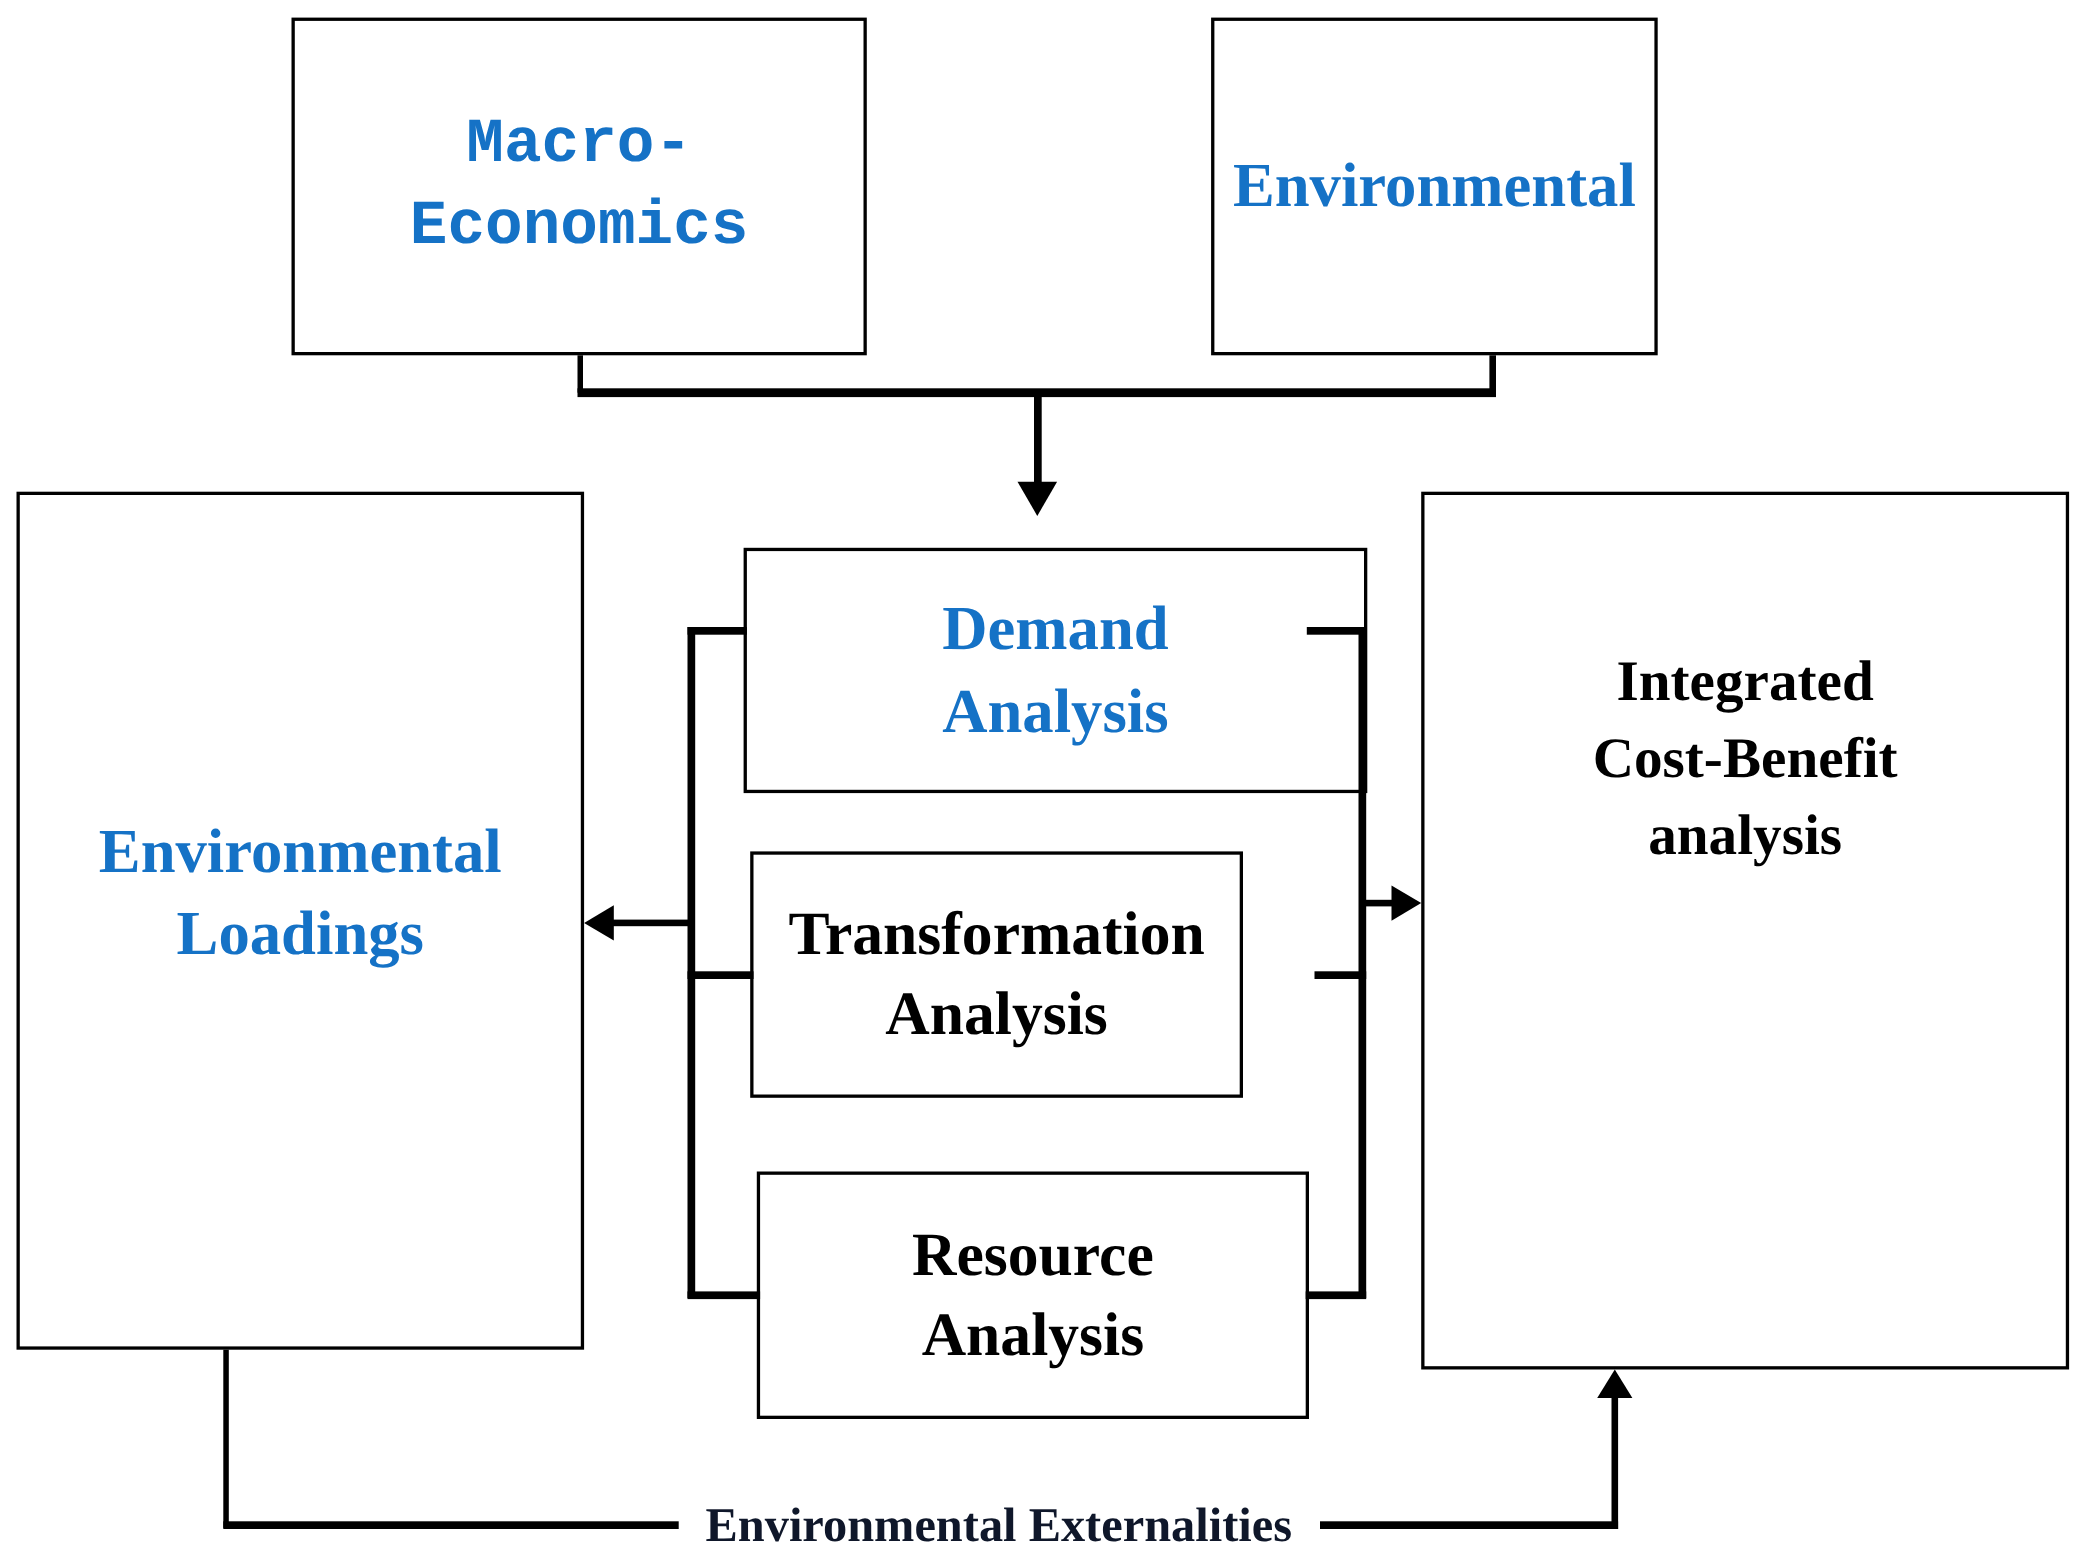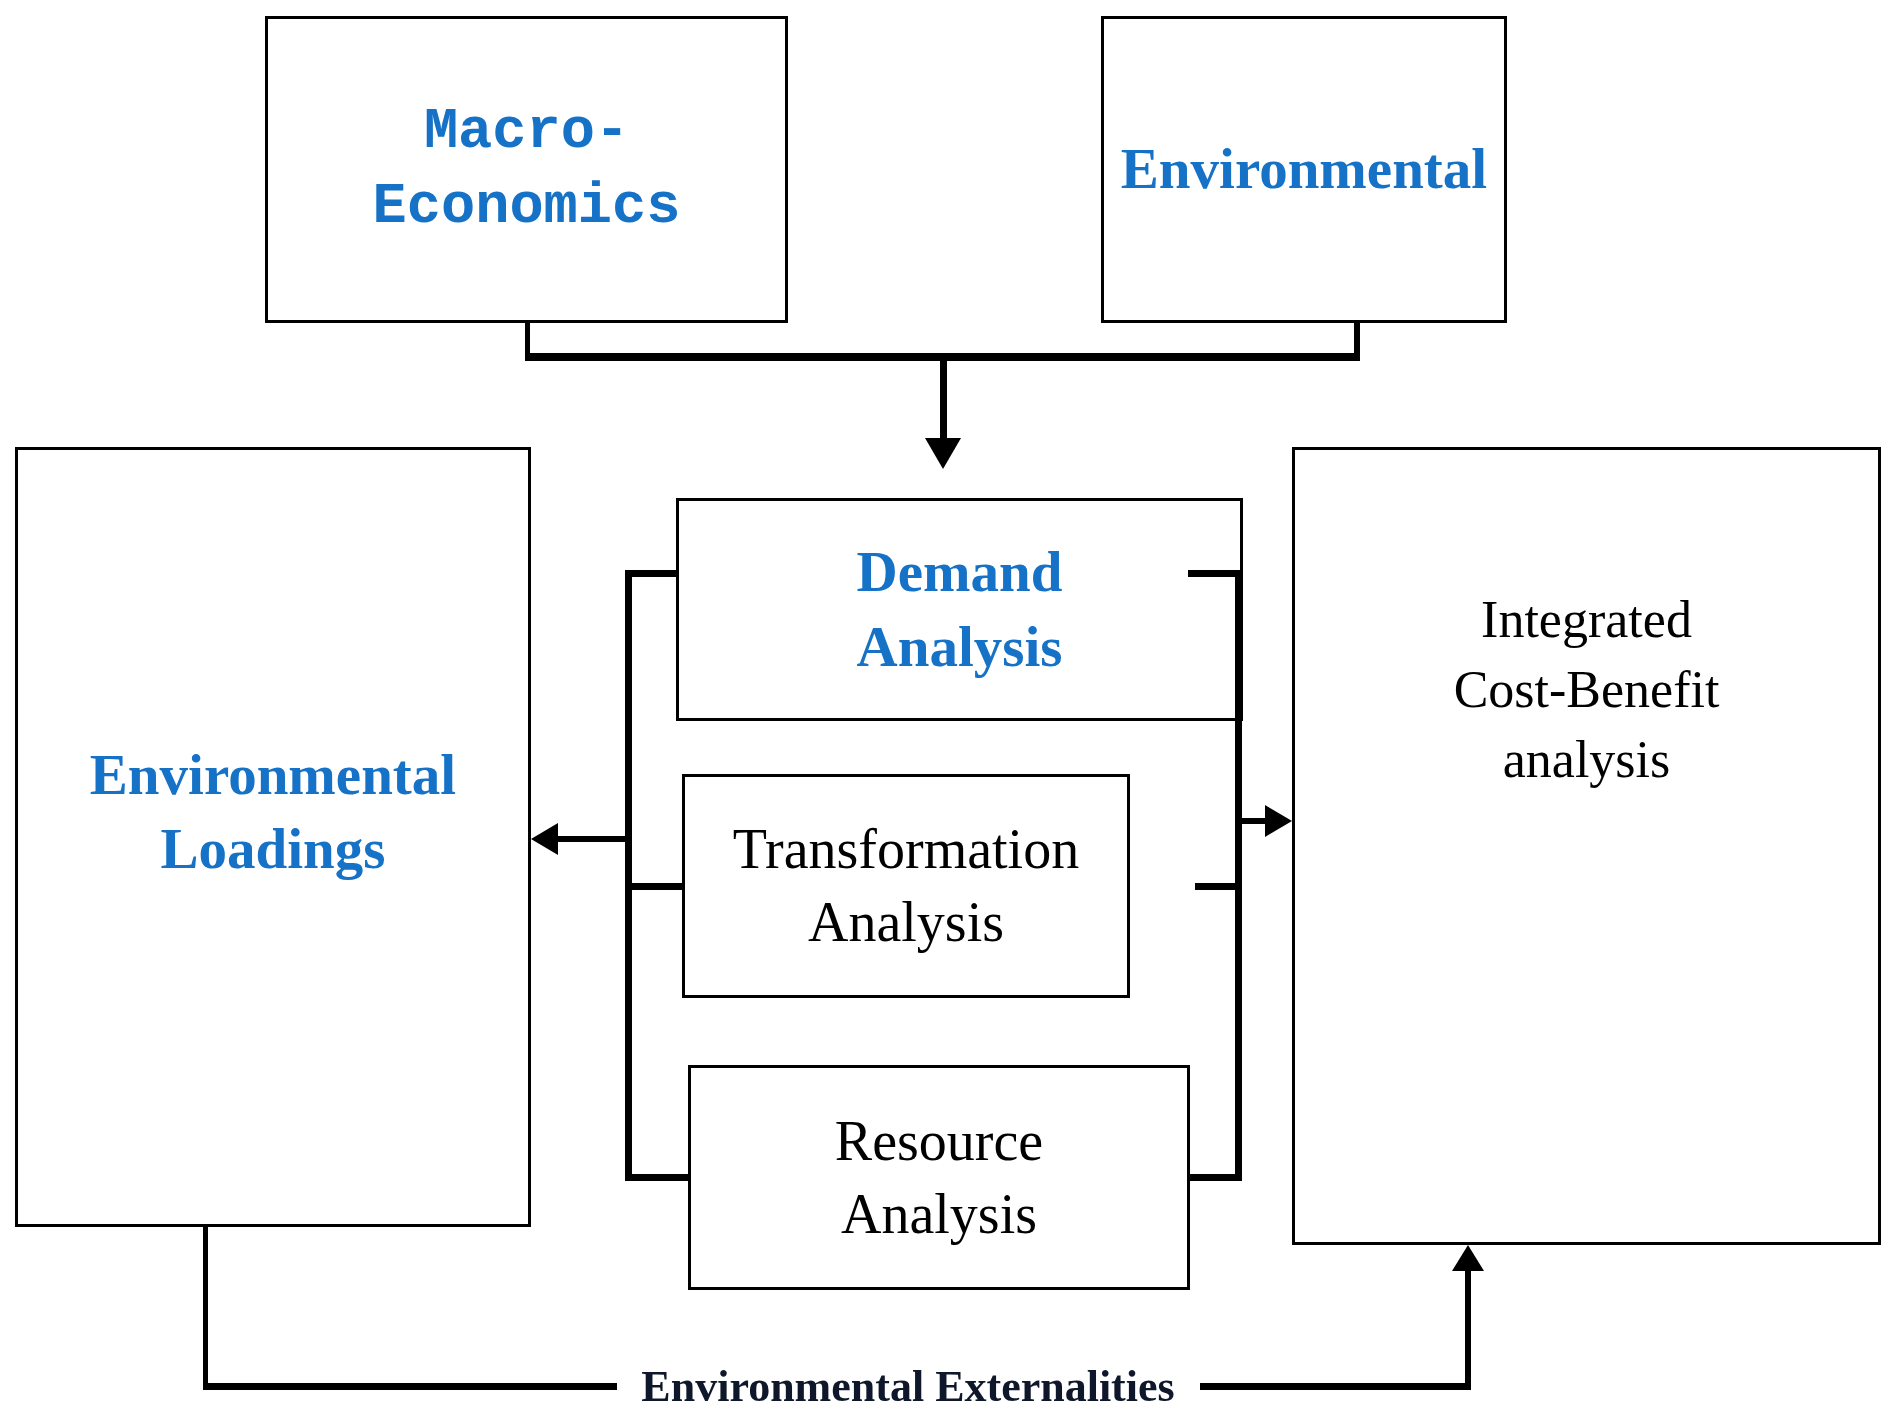--- a/index.html
+++ b/index.html
@@ -29,21 +29,21 @@
     white-space: pre-line;
     line-height: 1.3;
   }
   .blue-label {
     color: #1572C6;
     font-weight: bold;
     font-size: 57px;
   }
   .black-label {
     color: #000000;
-    font-weight: normal;
+    font-weight: bold;
     font-size: 56px;
   }
   .line {
     position: absolute;
     background: #000000;
   }
   .arrowhead {
     position: absolute;
     width: 0;
     height: 0;

